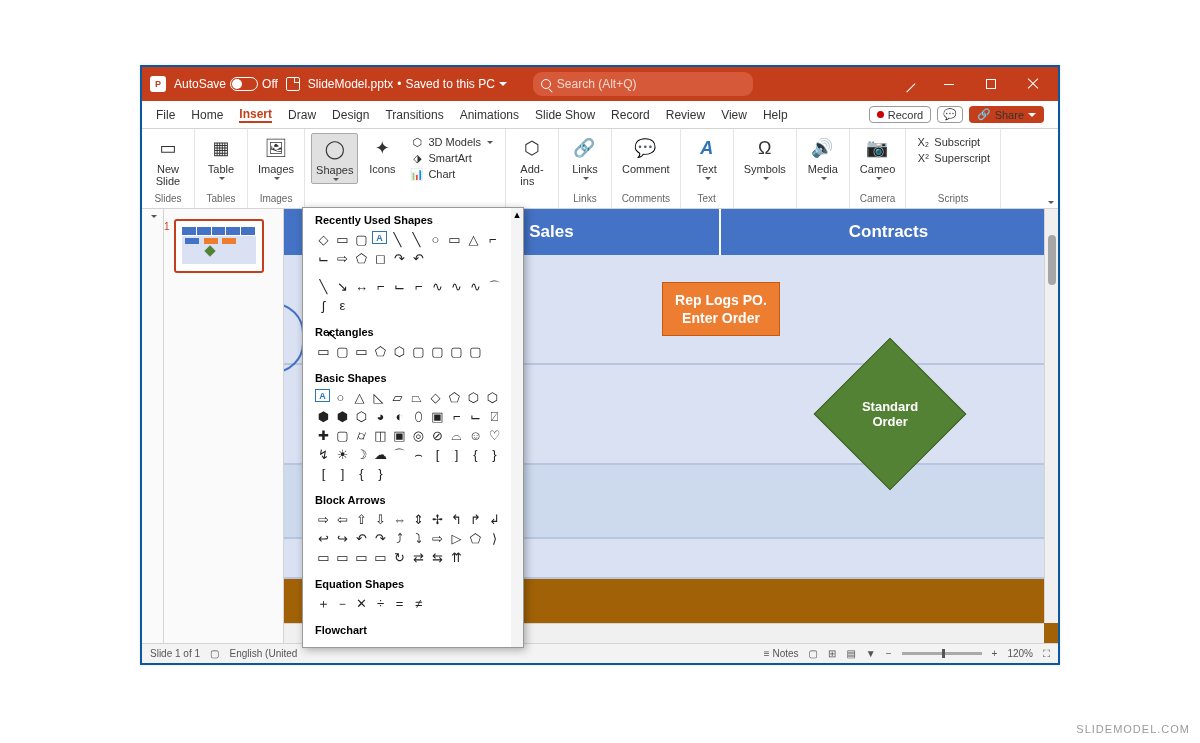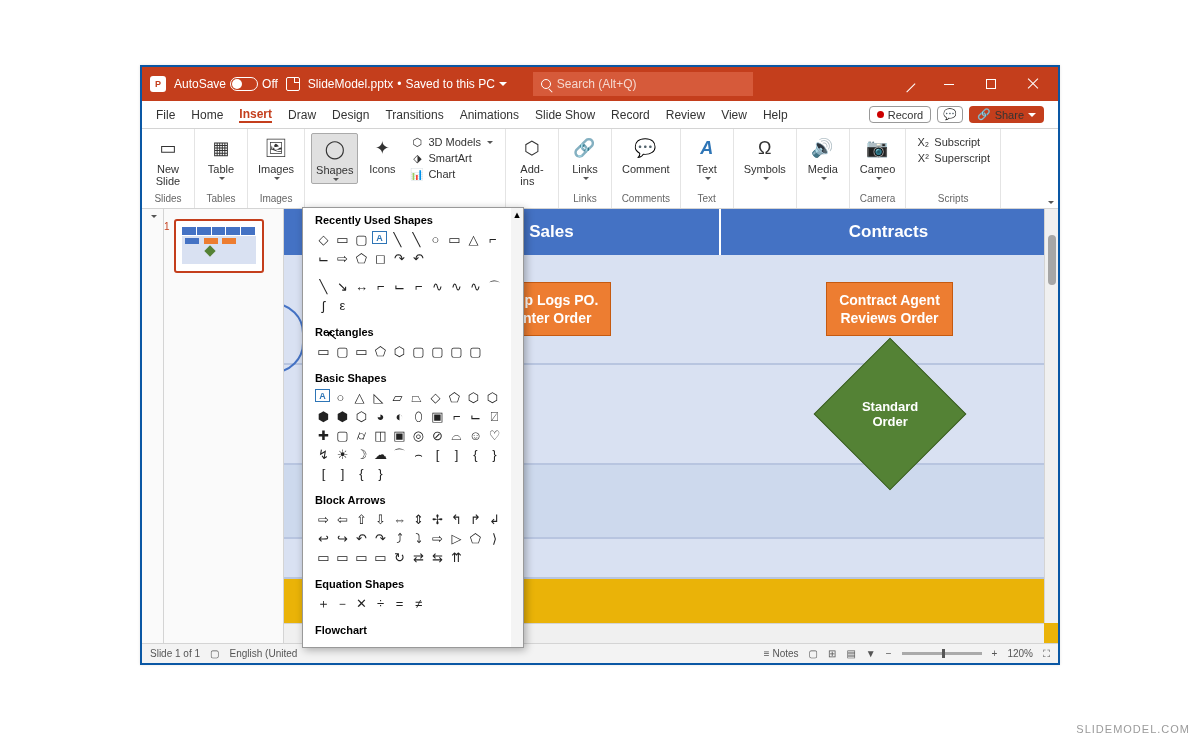--- a/index.html
+++ b/index.html
@@ -7,21 +7,21 @@
   .outer { position: absolute; left: 140px; top: 65px; width: 920px; height: 600px; border: 2px solid #0a57a4; background: #fff; box-shadow: 0 0 3px rgba(0,0,0,.1); }
   .titlebar { height: 34px; background: #c43e1c; display: flex; align-items: center; color: #fff; font-size: 12px; gap: 8px; padding: 0 8px; }
   .pp-logo { width: 16px; height: 16px; background: #fff; border-radius: 3px; color:#c43e1c; display:flex; align-items:center; justify-content:center; font-size:9px; font-weight:bold;}
   .autosave { display:flex; align-items:center; gap:4px; }
   .toggle { width: 28px; height: 14px; border: 1px solid #fff; border-radius: 8px; position: relative; }
   .toggle::after { content:""; width:10px; height:10px; background:#fff; border-radius:50%; position:absolute; left:1px; top:1px; }
   .save-icon { width:14px; height:14px; border:1px solid #fff; border-radius:2px; position:relative; }
   .save-icon::before { content:""; position:absolute; top:-1px; right:-1px; width:5px; height:5px; border-left:1px solid #fff; border-bottom:1px solid #fff;}
   .filename { display:flex; align-items:center; gap:4px; }
   .chev { border-left:4px solid transparent; border-right:4px solid transparent; border-top:4px solid #fff; display:inline-block; }
-  .search-box { background: #d65a3a; border-radius: 0; height: 24px; width: 220px; display:flex; align-items:center; padding: 0 8px; margin-left: 18px; gap:6px;}
+  .search-box { background: #d65a3a; border-radius: 9px; height: 24px; width: 220px; display:flex; align-items:center; padding: 0 8px; margin-left: 18px; gap:6px;}
   .mag { width:10px; height:10px; border:1px solid #fff; border-radius:50%; position:relative;}
   .mag::after{content:"";position:absolute;width:5px;height:1px;background:#fff;bottom:-3px;right:-3px;transform:rotate(45deg);}
   .spacer { flex: 1; }
   .winbtn { width: 34px; height: 20px; display:flex; align-items:center; justify-content:center; }
   .pen-icon{width:12px;height:12px;border-bottom:1px solid #fff;transform:rotate(-45deg);position:relative;}
   .min{width:10px;height:1px;background:#fff;}
   .max{width:10px;height:10px;border:1px solid #fff;}
   .xclose{position:relative;width:12px;height:12px;}
   .xclose::before,.xclose::after{content:"";position:absolute;width:14px;height:1px;background:#fff;top:5px;left:-1px;}
   .xclose::before{transform:rotate(45deg);} .xclose::after{transform:rotate(-45deg);}
@@ -53,21 +53,21 @@
   .thumb-num{position:absolute;left:-12px;top:0;font-size:10px;color:#c43e1c;}
   .tcontent{position:absolute;inset:6px;}
   .tc-header{height:8px;background:#4472c4;display:flex;}
   .tc-header div{flex:1;border-right:1px solid #fff;}
   .tc-body{height:28px;background:#d9e1f2;margin-top:1px;position:relative;}
   .tc-box1{position:absolute;top:2px;left:3px;width:14px;height:6px;background:#4472c4;}
   .tc-box2{position:absolute;top:2px;left:22px;width:14px;height:6px;background:#ed7d31;}
   .tc-box3{position:absolute;top:2px;left:40px;width:14px;height:6px;background:#ed7d31;}
   .tc-diamond{position:absolute;top:11px;left:24px;width:8px;height:8px;background:#548235;transform:rotate(45deg);}
 
-  .canvas{flex:1;position:relative;background:#eab308;overflow:hidden;}
+  .canvas{flex:1;position:relative;background:#a16207;overflow:hidden;}
   .slide-area{position:absolute;top:0;left:0;right:0;bottom:0;}
   .col-header{height:46px;background:#4472c4;display:flex;}
   .col{flex:1;display:flex;align-items:center;justify-content:center;color:#fff;font-size:17px;font-weight:bold;border-right:2px solid #fff;}
   .lanes{background:#d9e1f2;}
   .lane{height:96px;border-bottom:2px solid #b8c5e0;display:flex;}
   .cell{flex:1;display:flex;align-items:center;justify-content:center;}
   .box{background:#ed7d31;color:#fff;border:1.5px solid #c55a11;font-size:14px;font-weight:600;text-align:center;padding:8px 12px;line-height:1.3;}
   .diamond{width:108px;height:108px;background:#548235;border:1.5px solid #3d5f26;transform:rotate(45deg);display:flex;align-items:center;justify-content:center;}
   .diamond span{transform:rotate(-45deg);color:#fff;font-size:13px;font-weight:600;text-align:center;}
   .circle-peek{width:60px;height:70px;border:2px solid #4472c4;border-radius:40px;position:absolute;left:-40px;top:48px;}
@@ -331,23 +331,20 @@
           <div class="col" style="max-width:100px;"></div>
           <div class="col">Sales</div>
           <div class="col">Contracts</div>
         </div>
         <div class="lanes">
           <div class="lane" style="height:110px;position:relative;">
             <div class="circle-peek"></div>
             <div class="cell" style="max-width:100px;"></div>
             <div class="cell">
                 <div class="box"><span>Rep Logs PO.</span><br><span>Enter Order</span></div>
-              </div>
-            <div class="cell">
-                <div class="box"><span>Contract Agent</span><br><span>Reviews Order</span></div>
               </div>
           </div>
           <div class="lane" style="height:100px;">
             <div class="cell" style="max-width:100px;"></div>
             <div class="cell"></div>
             <div class="cell">
                 <div class="diamond">
                   <span><span>Standard</span><br><span>Order</span></span>
                 </div>
               </div>

